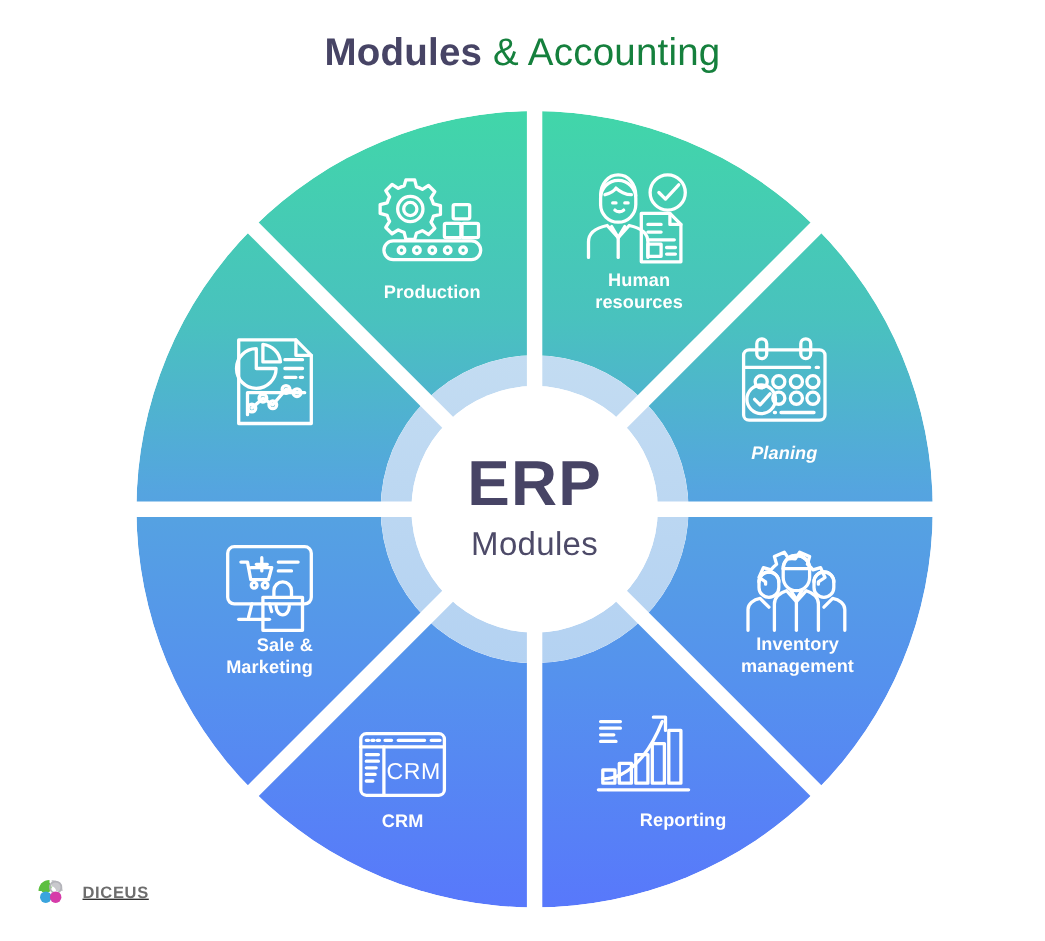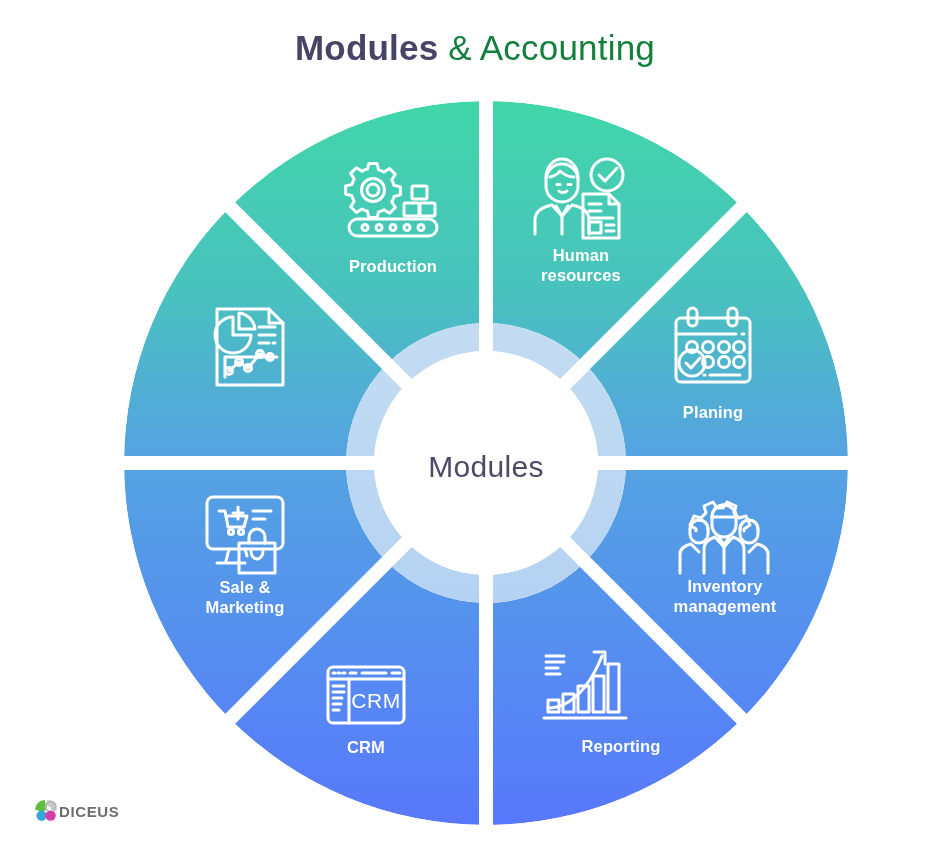--- a/index.html
+++ b/index.html
@@ -91,21 +91,22 @@
     pointer-events: none;
   }
 
   
   #logo {
     position: absolute;
     left: 33px;
     top: 798px;
     display: flex;
     align-items: center;
-    gap: 0;
+    gap: 16px;
+    text-decoration: underline;
   }
   #logo .mark { width: 26px; height: 26px; display:block; }
   #logo .word {
     font-size: 15px;
     font-weight: 700;
     color: #6d6d6d;
     letter-spacing: 0.6px;
   }
 </style>
 </head>
@@ -164,20 +165,21 @@
     </defs>
 
     <circle cx="486" cy="463" r="362" fill="url(#wheelGrad)" mask="url(#gapMask)"></circle>
 
     <circle cx="486" cy="463" r="140" fill="url(#ringGrad)" mask="url(#ringMask)"></circle>
 
     <circle cx="486" cy="463" r="112" fill="#ffffff"></circle>
   </svg>
 
   <div id="center-label">
+    <div class="erp">ERP</div>
     <div class="modules">Modules</div>
   </div>
 
   <svg class="seg-icon" style="left:393px; top:201px;" width="112" height="92" viewBox="0 0 112 92">
     <g fill="none" stroke="#ffffff" stroke-width="3" stroke-linecap="round" stroke-linejoin="round">
       <path d="M32 8.5 h8 l1.6 6.4 a20 20 0 0 1 5.4 2.2 l5.6-3.5 5.7 5.7 -3.5 5.6 a20 20 0 0 1 2.2 5.4 l6.4 1.6 v8 l-6.4 1.6 a20 20 0 0 1-2.2 5.4 l3.5 5.6 -5.7 5.7 -5.6-3.5 a20 20 0 0 1-5.4 2.2 L40 62.6 h-8 l-1.6-6.4 a20 20 0 0 1-5.4-2.2 l-5.6 3.5 -5.7-5.7 3.5-5.6 a20 20 0 0 1-2.2-5.4 L8.6 39 v-8 l6.4-1.6 a20 20 0 0 1 2.2-5.4 l-3.5-5.6 5.7-5.7 5.6 3.5 a20 20 0 0 1 5.4-2.2 Z"></path>
       <circle cx="36" cy="35" r="11.5"></circle>
       <circle cx="36" cy="35" r="6"></circle>
       <rect x="75" y="31" width="15" height="13" rx="1.5"></rect>
       <rect x="67" y="48" width="15" height="13" rx="1.5"></rect>
@@ -302,22 +304,22 @@
       <rect x="36" y="38" width="11" height="26"></rect>
       <rect x="51" y="28" width="11" height="36"></rect>
       <rect x="66" y="16" width="11" height="48"></rect>
       <path d="M2 70 h82"></path>
     </g>
   </svg>
 
   <div class="seg-label" style="left:393px; top:266px;">Production</div>
   <div class="seg-label" style="left:581px; top:265px;text-align:center;">Human
 resources</div>
-  <div class="seg-label" style="left:713px; top:412px;">Planing</div>
-  <div class="seg-label" style="left:245px; top:597px;">Sale &amp;
+  <div class="seg-label" style="left:713px; top:412px;font-style:italic;">Planing</div>
+  <div class="seg-label" style="left:245px; top:597px;text-align:right;">Sale &amp;
 Marketing</div>
   <div class="seg-label" style="left:725px; top:596px;">Inventory
 management</div>
   <div class="seg-label" style="left:366px; top:747px;">CRM</div>
   <div class="seg-label" style="left:585px; top:746px;margin-left:36px;">Reporting</div>
 </div>
 
 <div id="logo">
   <svg class="mark" viewBox="0 0 26 26">
     <path d="M12 2 a10 10 0 0 0 -10 10 h6 a4 4 0 0 1 4 -4 Z" fill="#5cbf3f"></path>

